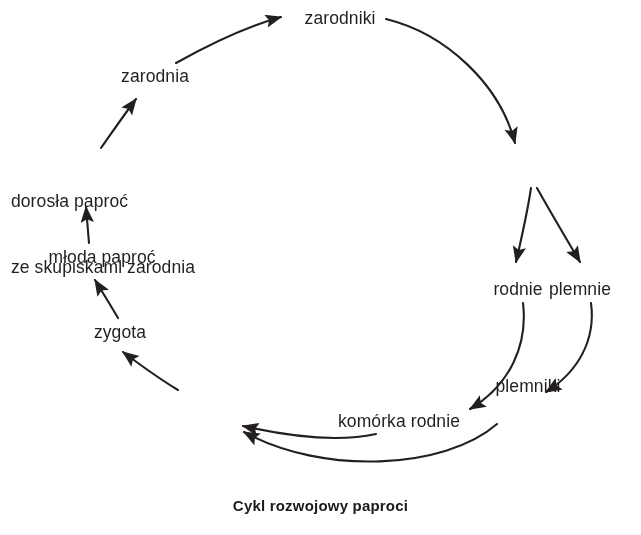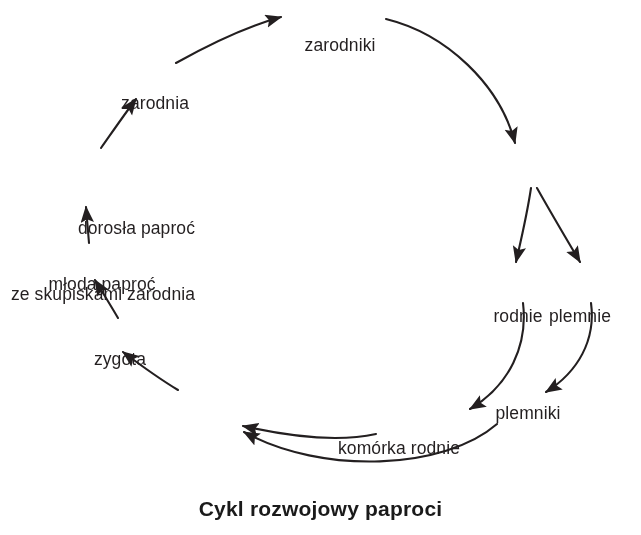--- a/index.html
+++ b/index.html
@@ -28,32 +28,31 @@
     position: absolute;
     color: #231f20;
     font-size: 17.5px;
     line-height: 21px;
     white-space: pre;
     letter-spacing: 0.1px;
   }
   .node.center {
     text-align: center;
     transform: translateX(-50%);
-    margin-top: 27px;
   }
   .node.two-line {
-    text-align: right;
+    text-align: left;
     line-height: 22px;
   }
   #diagram-title {
     position: absolute;
     left: 50%;
     transform: translateX(-50%);
     top: 497px;
-    font-size: 21px;
+    font-size: 15px;
     font-weight: bold;
     color: #1a1a1a;
     white-space: nowrap;
     letter-spacing: 0.2px;
   }
 </style>
 </head>
 <body>
 
 <div id="canvas">

